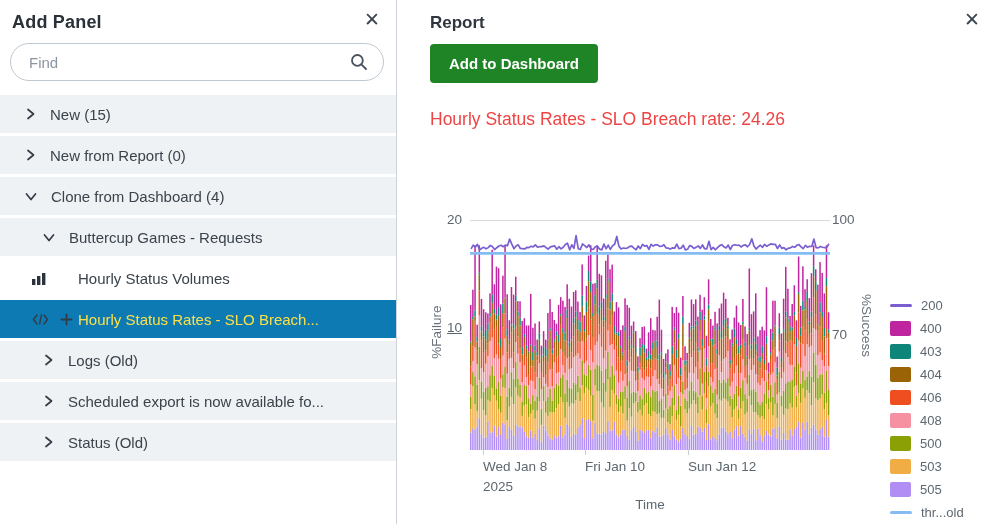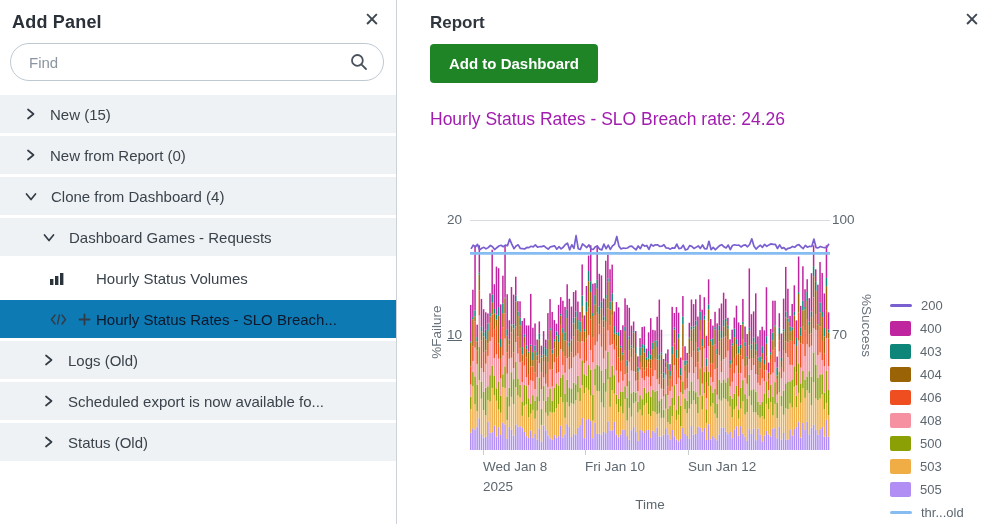--- a/index.html
+++ b/index.html
@@ -31,43 +31,43 @@
   .search-input::placeholder { color:#8b95a0; }
   .search-icon { position:absolute; right:16px; top:10px; }
   .panel-list { }
   .row {
     height:38px; margin-bottom:3px; background:#eff2f4;
     display:flex; align-items:center; font-size:15px; color:#3a434c;
     cursor:pointer; user-select:none;
   }
   .row.bg-white { background:#ffffff; }
   .row.bg-selected { background:#0d7ab3; }
-  .row.bg-selected .row-label { color:#0f172a; }
+  .row.bg-selected .row-label { color:#fde047; }
   .row.lvl1 { padding-left:24px; }
   .row.lvl2 { padding-left:42px; }
-  .row.lvl3 { padding-left:50px; }
+  .row.lvl3 { padding-left:32px; }
   .chev { margin-right:13px; flex:0 0 auto; display:flex; }
   .type-icons { width:46px; flex:0 0 auto; display:flex; align-items:center; gap:11px; }
   .row-label { white-space:nowrap; overflow:hidden; text-overflow:ellipsis; padding-right:8px; }
   
   .preview { position:absolute; left:398px; top:0; width:600px; height:524px; background:#fff; }
   .preview-title { position:absolute; left:32px; top:13px; font-size:17px; font-weight:700; color:#2f363d; }
   .preview .close-x { right:18px; }
   .add-btn {
     position:absolute; left:32px; top:44px; height:39px; padding:0 19px;
     background:#1f8425; color:#fff; border:none; border-radius:4px;
     font-size:15px; font-weight:700; cursor:pointer;
     font-family:"Liberation Sans",sans-serif;
   }
-  .chart-title { position:absolute; left:32px; top:109px; font-size:17.5px; color:#a21caf; }
+  .chart-title { position:absolute; left:32px; top:109px; font-size:17.5px; color:#ef4444; }
   .plot { position:absolute; left:72px; top:220px; width:360px; height:230px; }
   .plot svg { display:block; overflow:visible; }
   .ytick { position:absolute; font-size:13.5px; color:#5d6770; }
   .ytick.left { left:26px; width:38px; text-align:right; }
-  .t20 { top:212px; } .t10 { top:327px;text-decoration:underline; }
+  .t20 { top:212px; } .t10 { top:320px;text-decoration:underline; }
   .ytick.right { left:434px; }
   .t100 { top:212px; } .t50 { top:327px; }
   .ylab-left {
     position:absolute; left:-11px; top:324px; width:100px; height:16px;
     text-align:center; font-size:13.5px; color:#6a737d;
     transform:rotate(-90deg);
   }
   .ylab-right {
     position:absolute; left:461px; top:294px; font-size:13.5px; color:#6a737d;
     writing-mode:vertical-rl;
@@ -125,21 +125,21 @@
           </svg>
         </span>
         <span class="row-label">Clone from Dashboard (4)</span>
       </div>
       <div class="row lvl2 bg-gray">
         <span class="chev">
           <svg fill="none" width="14" height="13">
             <polyline points="2.5,4 7,9.5 11.5,4" stroke="#333c46" stroke-width="1.7" stroke-linecap="round" stroke-linejoin="round"></polyline>
           </svg>
         </span>
-        <span class="row-label">Dashboard Games - Requests</span>
+        <span class="row-label">Buttercup Games - Requests</span>
       </div>
       <div class="row lvl3 bg-white">
         <span class="type-icons">
           <span style="display: flex;">
             <svg fill="none" width="14" height="14">
               <rect x="0" y="8" width="3.4" height="6" fill="#2b333c"></rect>
               <rect x="5" y="5" width="3.4" height="9" fill="#2b333c"></rect>
               <rect x="10" y="2" width="3.4" height="12" fill="#2b333c"></rect>
             </svg>
           </span>

